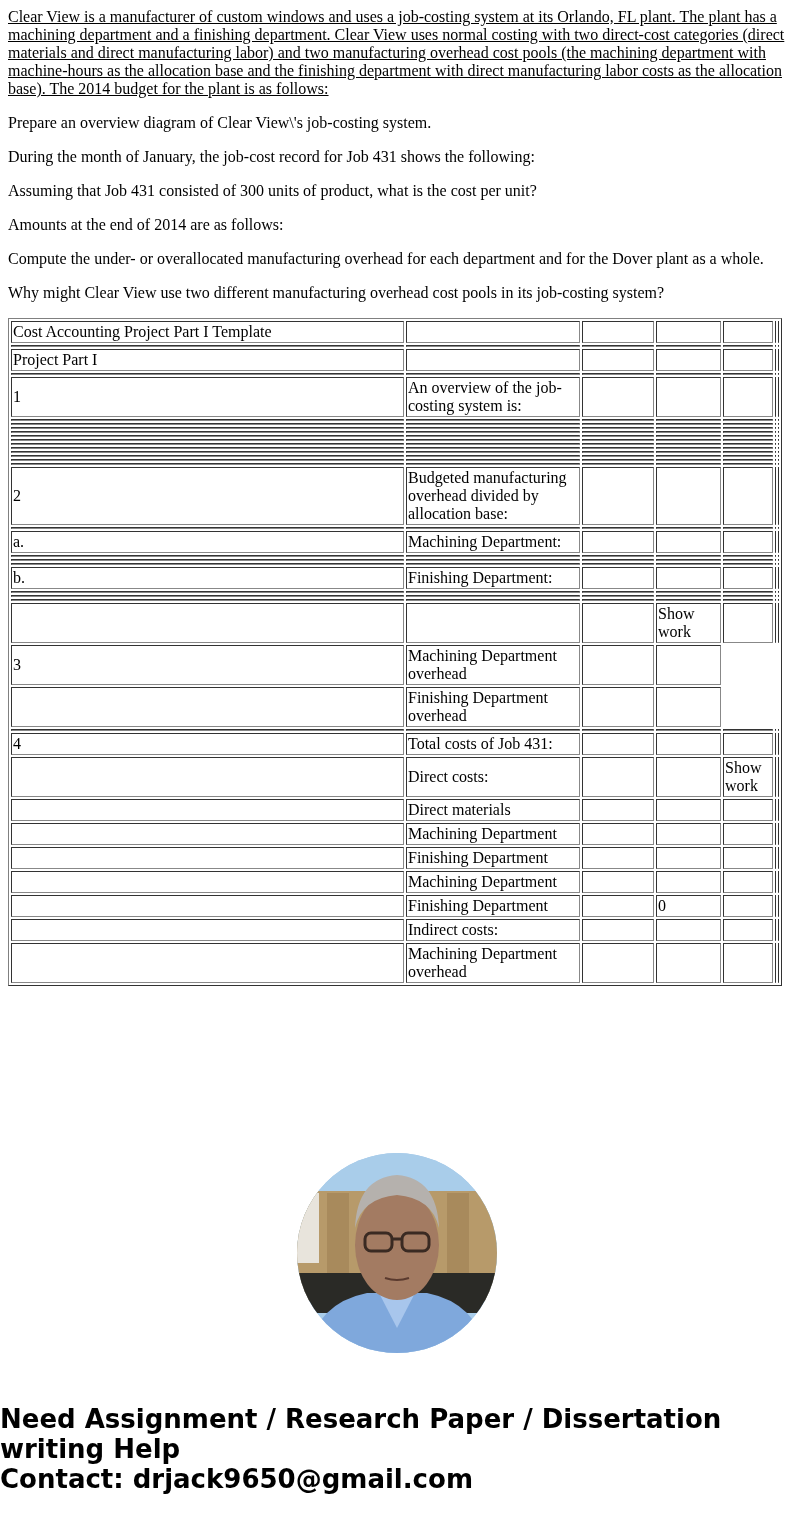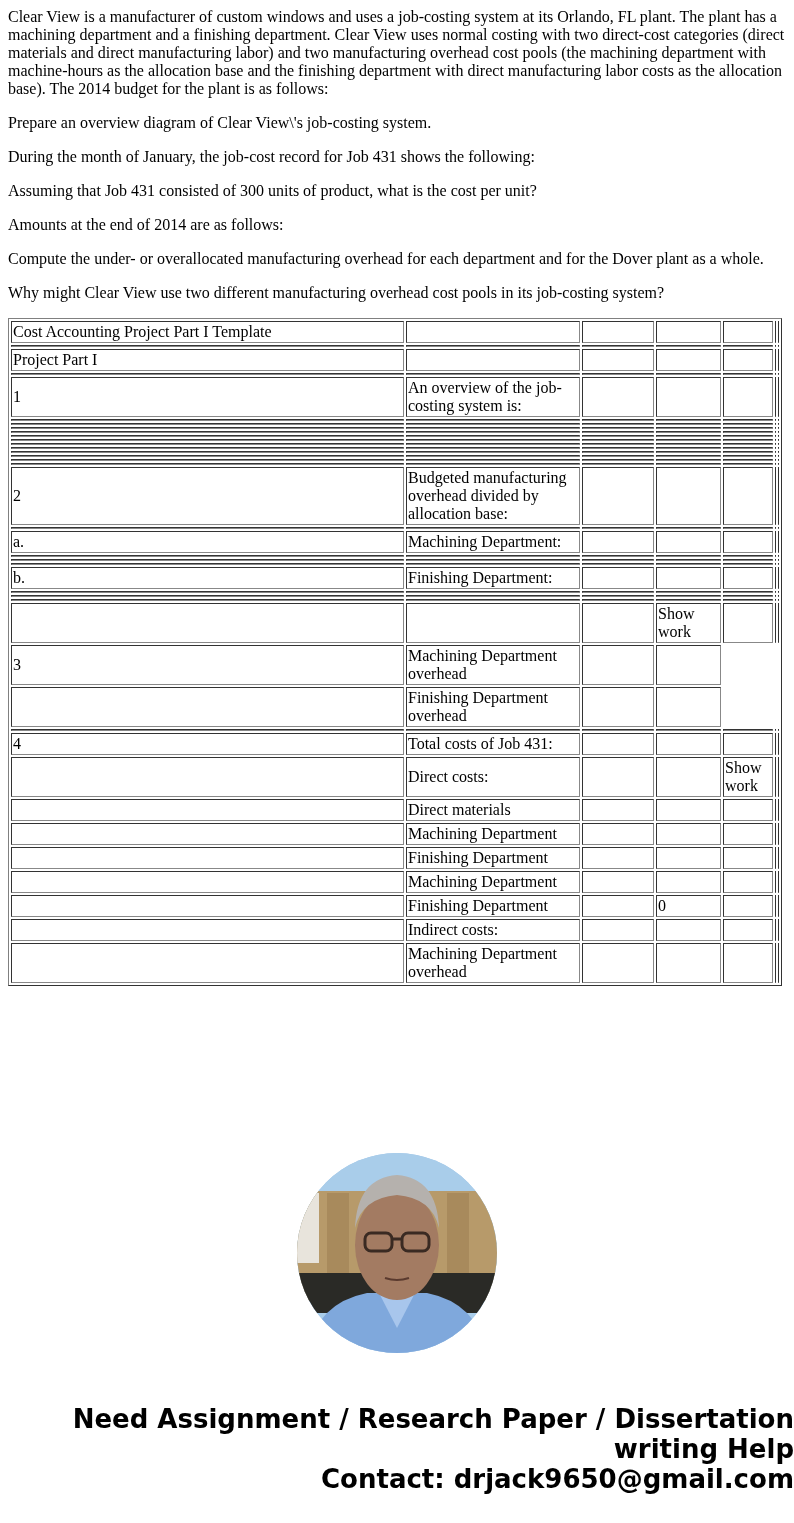--- a/index.html
+++ b/index.html
@@ -12,21 +12,21 @@
       color: #000;
       position: relative;
     }
     .content {
       padding: 0 8px;
     }
     p.q {
       margin: 16px 0;
       line-height: 18px;
     }
-    p.q.first { margin-top: 8px; }
+    p.q.first { margin-top: 8px; text-decoration: underline; }
     .table-clip {
       height: 736px;           
       overflow: hidden;
       position: relative;
     }
     table.sheet {
       border-collapse: separate;
       border-spacing: 2px;
       border: 1px solid #808080;
       border-right-color: #333;
@@ -80,21 +80,21 @@
     .cta {
       position: absolute;
       left: 0;
       top: 282px;
       width: 794px;
       font-family: "DejaVu Sans", sans-serif;
       font-weight: bold;
       font-size: 26px;
       line-height: 30px;
       color: #000;
-      text-align: right;
+      text-align: left;
     }
     .cta div { white-space: nowrap; }
   </style>
 </head>
 <body>
 
 <div class="content">
   <p class="q first">Clear View is a manufacturer of custom windows and uses a job-costing system at its Orlando, FL plant. The plant has a machining department and a finishing department. Clear View uses normal costing with two direct-cost categories (direct materials and direct manufacturing labor) and two manufacturing overhead cost pools (the machining department with machine-hours as the allocation base and the finishing department with direct manufacturing labor costs as the allocation base). The 2014 budget for the plant is as follows:</p>
   <p class="q">Prepare an overview diagram of Clear View\'s job-costing system.</p>
   <p class="q">During the month of January, the job-cost record for Job 431 shows the following:</p>

